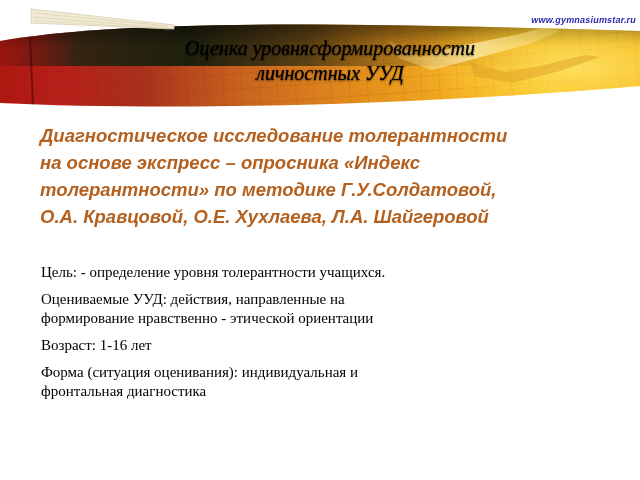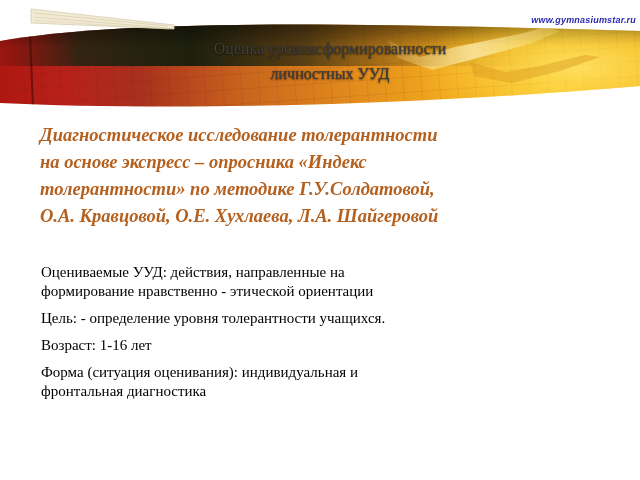--- a/index.html
+++ b/index.html
@@ -55,34 +55,35 @@
   }
 
   
   .banner-title {
     position: absolute;
     left: 120px;
     top: 36px;
     width: 420px;
     text-align: center;
     font-family: "Liberation Serif", "DejaVu Serif", serif;
-    font-size: 16px;
+    font-style: italic;
+    font-size: 20px;
     line-height: 25px;
-    color: #404040;
+    color: #000000;
     text-shadow: 0 1px 2px rgba(0,0,0,0.55), 0 0 1px rgba(0,0,0,0.6);
     white-space: pre-line;
   }
 
   
   .headline {
     position: absolute;
     left: 40px;
     top: 122px;
     width: 578px;
-    font-family: Liberation Serif, serif;
+    font-family: Liberation Sans, sans-serif;
     font-style: italic;
     font-weight: bold;
     font-size: 18.5px;
     line-height: 27px;
     color: #b4601f;
     white-space: pre-line;
   }
 
   .body-block {
     position: absolute;
@@ -186,21 +187,21 @@
     <div class="banner-title">Оценка уровнясформированности
 личностных УУД</div>
   </div>
 
   <div class="headline">Диагностическое исследование толерантности
 на основе экспресс – опросника «Индекс
 толерантности» по методике Г.У.Солдатовой,
 О.А. Кравцовой, О.Е. Хухлаева, Л.А. Шайгеровой</div>
 
   <div class="body-block">
+    <p class="para p-goal">Цель:  -   определение уровня толерантности учащихся.</p>
     <p class="para p-uud">Оцениваемые УУД: действия, направленные на
 формирование  нравственно - этической ориентации</p>
-    <p class="para p-goal">Цель:  -   определение уровня толерантности учащихся.</p>
     <p class="para p-age">Возраст:  1-16 лет</p>
     <p class="para p-form">Форма (ситуация оценивания):  индивидуальная и
 фронтальная диагностика</p>
   </div>
 
 </div>
 
 </body></html>

